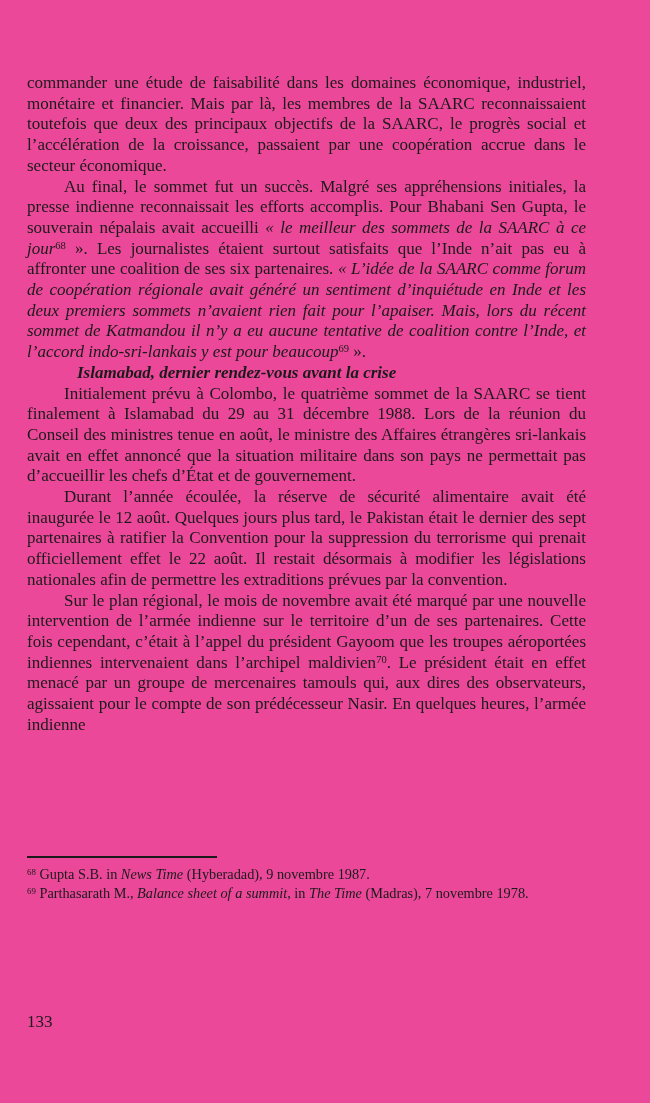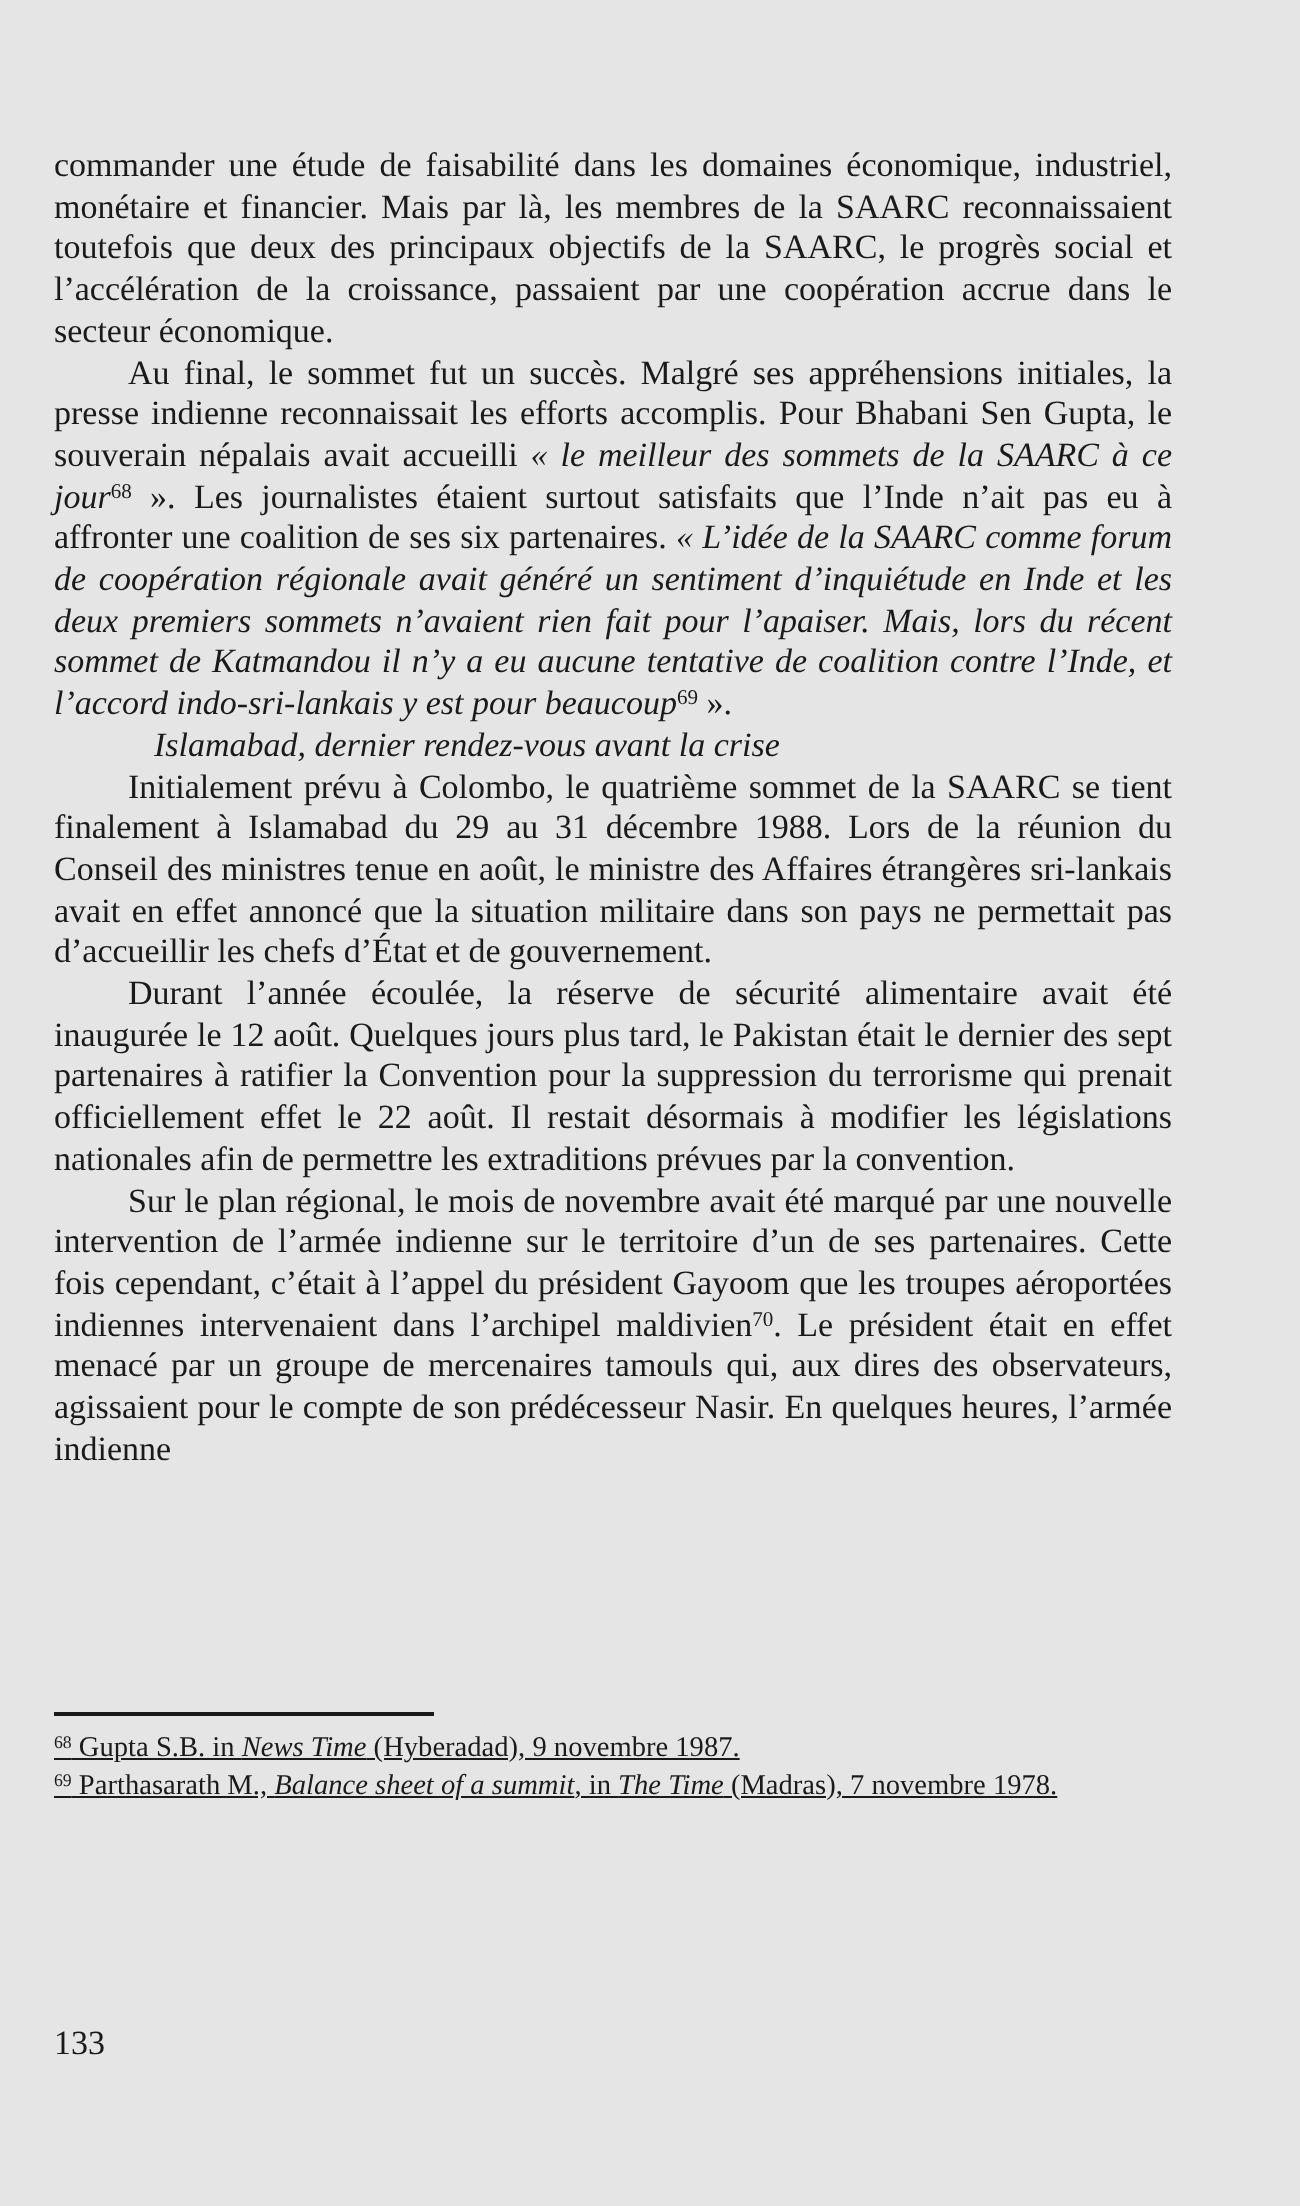--- a/index.html
+++ b/index.html
@@ -1,39 +1,39 @@
 <!DOCTYPE html>
 <html><head>
 <meta charset="utf-8">
 <style>
   * { margin: 0; padding: 0; box-sizing: border-box; }
   html, body { background: #ffffff; }
   .page {
     position: relative;
     width: 650px;
     height: 1103px;
-    background: #e5e5e5;
+    background: #ec4899;
     font-family: "Liberation Serif", serif;
     color: #1a1a1a;
     overflow: hidden;
   }
   .content {
     position: absolute;
     left: 27px;
     top: 73px;
     width: 559px;
   }
   .para {
     font-size: 17px;
     line-height: 20.7px;
     text-align: justify;
   }
   .para.indent { text-indent: 37px; }
   .para.heading {
-    font-weight: 400;
+    font-weight: 700;
     font-style: italic;
     text-indent: 50px;
     text-align: left;
   }
   .it { font-style: italic; }
   sup {
     font-size: 62%;
     line-height: 0;
     position: relative;
     top: -0.45em;
@@ -47,21 +47,20 @@
   }
   .footnote-rule {
     width: 190px;
     height: 0;
     border-top: 2px solid #1a1a1a;
     margin-bottom: 7px;
   }
   .footnote-area .para {
     font-size: 14.3px;
     line-height: 19px;
-    text-decoration: underline;
   }
   .page-number {
     position: absolute;
     left: 27px;
     top: 1012px;
     width: 559px;
     font-size: 17px;
   }
 </style>
 </head>

